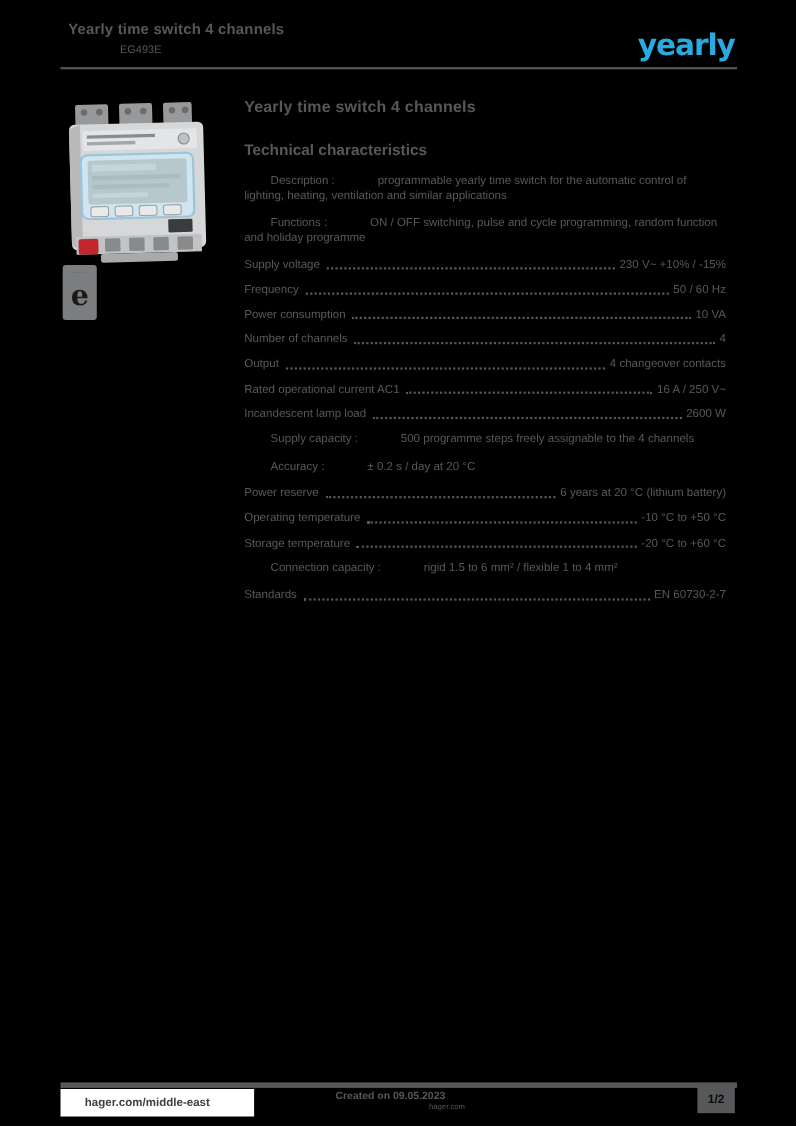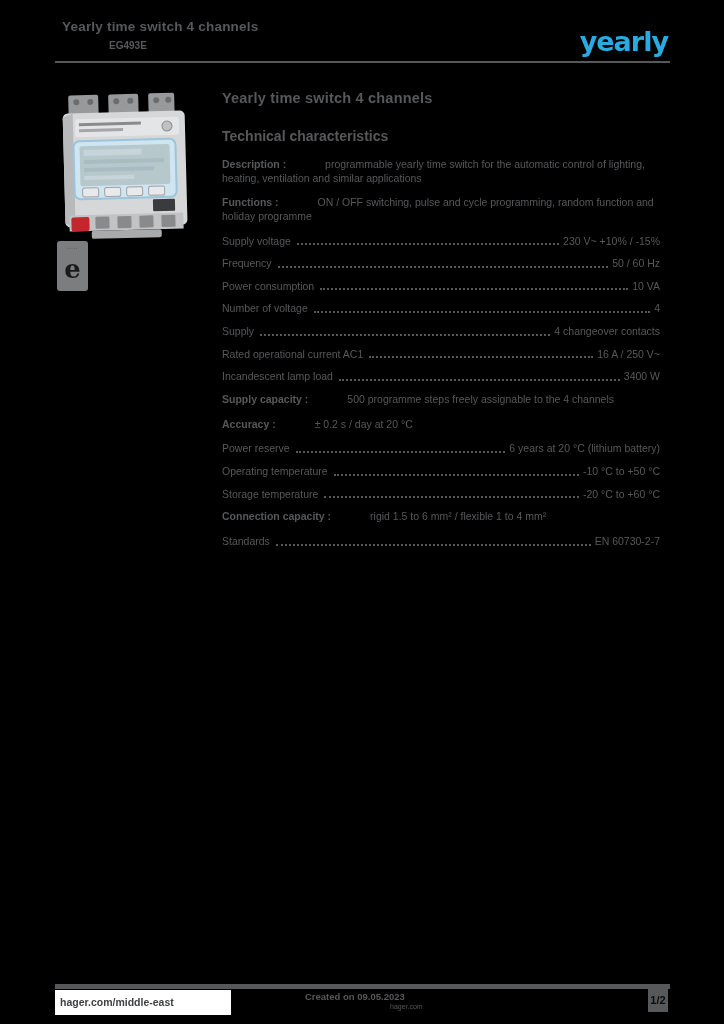--- a/index.html
+++ b/index.html
@@ -2,21 +2,21 @@
 <html><head>
 <meta charset="utf-8">
 <style>
   html,body{margin:0;padding:0;background:#000;width:724px;height:1024px;
     font-family:"Liberation Sans", sans-serif;-webkit-font-smoothing:antialiased;}
   .page{position:absolute;left:0;top:0;width:724px;height:1024px;background:#000;overflow:hidden;}
 
   
   .hdr-title{position:absolute;left:62px;top:18px;width:340px;color:#57585a;
     font-size:13.5px;font-weight:bold;line-height:1.3;letter-spacing:.2px;}
-  .hdr-ref{position:absolute;left:62px;top:40px;color:#57585a;font-size:10px;font-weight:bold;padding-left:47px;}
+  .hdr-ref{position:absolute;left:62px;top:40px;color:#57585a;font-size:10px;font-weight:normal;padding-left:47px;}
   .logo{position:absolute;top:26px;right:56px;color:#29abe2;font-size:27px;font-weight:bold;
     letter-spacing:-1px;font-family:"DejaVu Sans", sans-serif;}
   .hdr-rule{position:absolute;left:55px;top:61px;width:615px;height:2px;background:#57585a;}
 
   
   .photo{position:absolute;left:60px;top:92px;width:132px;height:148px;transform:rotate(-1.5deg);}
   .approval{position:absolute;left:57px;top:241px;width:31px;height:50px;background:#7c7d7f;
     border-radius:3px;color:#1a1a1a;overflow:hidden;}
   .approval .dots{font-size:5px;letter-spacing:1px;text-align:center;margin-top:3px;color:#2a2a2a;}
   .approval .e{font-size:26px;font-weight:bold;text-align:center;line-height:1;margin-top:6px;
@@ -24,31 +24,31 @@
 
   
   .main{position:absolute;left:222px;top:90px;width:438px;color:#57585a;}
   .main-title{font-size:14.5px;font-weight:bold;letter-spacing:.2px;margin:0 0 22px 0;}
   .main-sub{font-size:14px;font-weight:bold;margin:0 0 14px 0;}
   .row{display:flex;align-items:flex-end;font-size:10.5px;line-height:1.3;margin-bottom:9px;color:#57585a;}
   .row .label{flex:0 0 auto;max-width:210px;}
   .row .leader{flex:1 1 auto;border-bottom:2px dotted #57585a;margin:0 4px 3px 6px;min-width:20px;}
   .row .value{flex:0 0 auto;max-width:210px;}
   .row.wrap{display:block;margin-bottom:11px;}
-  .row.wrap .label{display:inline;font-weight:bold;}
+  .row.wrap .label{display:inline;font-weight:normal;margin-left:24px;}
   .row.wrap .label::after{content:" : ";}
   .row.wrap .value{display:inline;text-align:center;max-width:none;margin-left:36px;}
 
   
   .ftr-rule{position:absolute;left:55px;top:984px;width:615px;height:5px;background:#57585a;}
   .ftr-web{position:absolute;left:55px;top:990px;width:176px;height:25px;background:#ffffff;
-    color:#3f4042;font-size:10.5px;font-weight:bold;line-height:25px;padding-left:5px;box-sizing:border-box;}
+    color:#3f4042;font-size:10.5px;font-weight:bold;line-height:25px;padding-left:22px;box-sizing:border-box;}
   .ftr-note{position:absolute;left:305px;top:991px;color:#57585a;font-size:9.5px;font-weight:bold;}
   .ftr-note-sub{position:absolute;left:390px;top:1003px;color:#57585a;font-size:7px;}
-  .ftr-page{position:absolute;right:56px;top:988px;width:20px;height:24px;background:#57585a;
+  .ftr-page{position:absolute;right:56px;top:988px;width:34px;height:24px;background:#57585a;
     color:#0b0b0b;font-size:11px;font-weight:bold;text-align:center;line-height:24px;}
 </style>
 </head>
 <body>
 
 <div class="page">
 
   <div class="hdr-title">Yearly time switch 4 channels</div>
   <div class="hdr-ref">EG493E</div>
   <div class="logo">yearly</div>
@@ -141,41 +141,41 @@
     <span class="value">50 / 60 Hz</span>
   </div>
 
   <div class="row">
     <span class="label">Power consumption</span>
     <span class="leader"></span>
     <span class="value">10 VA</span>
   </div>
 
   <div class="row">
-    <span class="label">Number of voltage</span>
+    <span class="label">Number of channels</span>
     <span class="leader"></span>
     <span class="value">4</span>
   </div>
 
   <div class="row">
-    <span class="label">Supply</span>
+    <span class="label">Output</span>
     <span class="leader"></span>
     <span class="value">4 changeover contacts</span>
   </div>
 
   <div class="row">
     <span class="label">Rated operational current AC1</span>
     <span class="leader"></span>
     <span class="value">16 A / 250 V~</span>
   </div>
 
   <div class="row">
     <span class="label">Incandescent lamp load</span>
     <span class="leader"></span>
-    <span class="value">3400 W</span>
+    <span class="value">2600 W</span>
   </div>
 
   <div class="row wrap">
     <span class="label">Supply capacity</span>
     
     <span class="value">500 programme steps freely assignable to the 4 channels</span>
   </div>
 
   <div class="row wrap">
     <span class="label">Accuracy</span>

